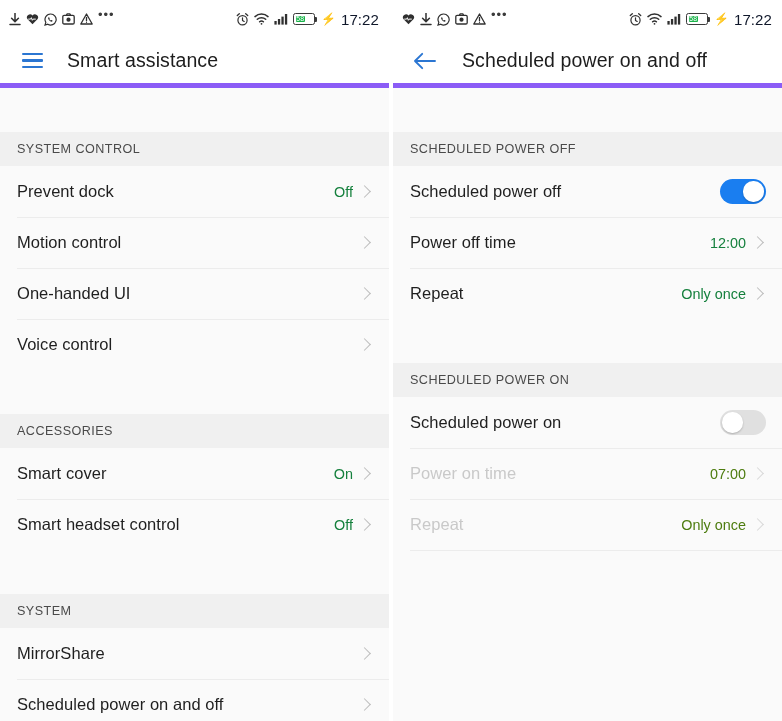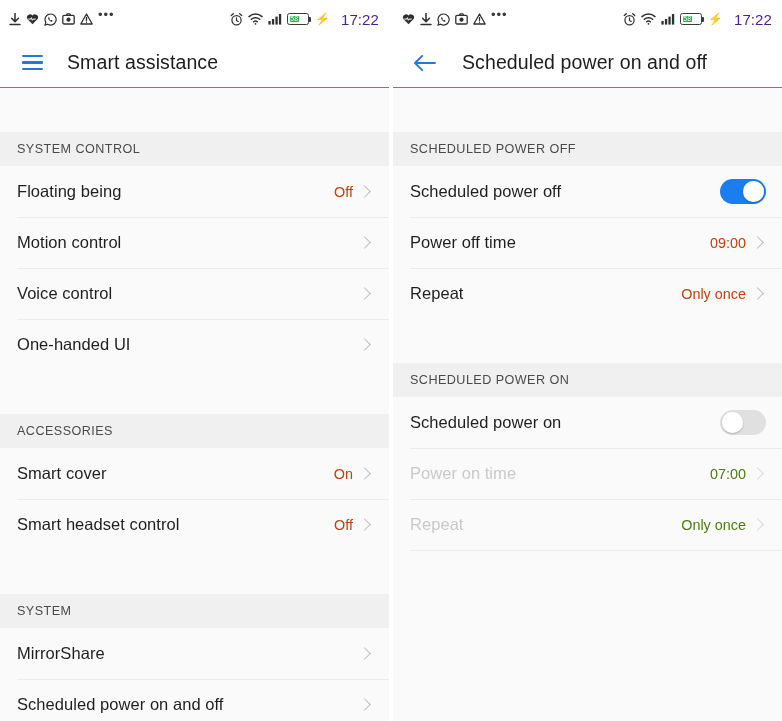--- a/index.html
+++ b/index.html
@@ -45,23 +45,23 @@
   .sb-dots {
     font-size: 13px;
     color: #3b3b3b;
     letter-spacing: 1px;
     line-height: 10px;
     position: relative;
     top: -4px;
   }
   .sb-clock {
     font-size: 15px;
-    color: #4c1d95;
+    color: #0f172a;
     letter-spacing: 0.1px;
-    margin-left: 6px;
+    margin-left: 0;
   }
   .batt {
     position: relative;
     width: 22px; height: 12px;
     border: 1.4px solid #3a3a3a;
     border-radius: 2.5px;
     display: flex; align-items: center;
     padding: 2px;
   }
   .batt::after {
@@ -90,21 +90,21 @@
   }
   .bolt { font-size: 12px; color: #2d2d2d; margin-left: 1px; }
 
   
   .appbar {
     height: 50px;
     background: #ffffff;
     display: flex;
     align-items: center;
     padding-left: 17px;
-    border-bottom: 1px solid #8b5cf6;
+    border-bottom: 5px solid #8b5cf6;
   }
   .appbar-icon {
     width: 30px; height: 30px;
     display: flex; align-items: center; justify-content: center;
     flex: none;
   }
   .hamburger { width: 21px; }
   .hamburger i {
     display: block;
     height: 2.1px;
@@ -160,21 +160,21 @@
   }
   .row-sub {
     font-size: 13.2px;
     color: #9a9a9a;
     line-height: 17.5px;
     margin-top: 2px;
     max-width: 282px;
   }
   .row-value {
     font-size: 14.4px;
-    color: #c2410c;
+    color: #15803d;
     margin-right: 7px;
     white-space: nowrap;
   }
 
   .chev {
     width: 9px; height: 9px;
     border-right: 1.6px solid #bcbcbc;
     border-top: 1.6px solid #bcbcbc;
     transform: rotate(45deg);
     flex: none;
@@ -279,42 +279,42 @@
           </div>
       </div>
       <div class="appbar-title">Smart assistance</div>
     </div>
 
     <div class="list">
 
       <div class="section-header">SYSTEM CONTROL</div>
       <div class="row">
         <div class="row-text">
-            <div class="row-title">Floating being</div>
+            <div class="row-title">Prevent dock</div>
           </div>
         <div class="row-value">Off</div>
         <div class="chev"></div>
       </div>
       <div class="row">
         <div class="row-text">
             <div class="row-title">Motion control</div>
           </div>
         <div class="row-value"></div>
         <div class="chev"></div>
       </div>
       <div class="row">
         <div class="row-text">
+            <div class="row-title">One-handed UI</div>
+          </div>
+        <div class="row-value"></div>
+        <div class="chev"></div>
+      </div>
+      <div class="row">
+        <div class="row-text">
             <div class="row-title">Voice control</div>
-          </div>
-        <div class="row-value"></div>
-        <div class="chev"></div>
-      </div>
-      <div class="row">
-        <div class="row-text">
-            <div class="row-title">One-handed UI</div>
           </div>
         <div class="row-value"></div>
         <div class="chev"></div>
       </div>
 
       <div class="section-header">ACCESSORIES</div>
       <div class="row">
         <div class="row-text">
             <div class="row-title">Smart cover</div>
           </div>
@@ -431,21 +431,21 @@
             <div class="row-title">Scheduled power off</div>
           </div>
         <div class="switch on">
             <div class="knob"></div>
           </div>
       </div>
       <div class="row">
         <div class="row-text">
             <div class="row-title">Power off time</div>
           </div>
-        <div class="row-value">09:00</div>
+        <div class="row-value">12:00</div>
         <div class="chev"></div>
       </div>
       <div class="row">
         <div class="row-text">
             <div class="row-title">Repeat</div>
           </div>
         <div class="row-value">Only once</div>
         <div class="chev"></div>
       </div>
 

